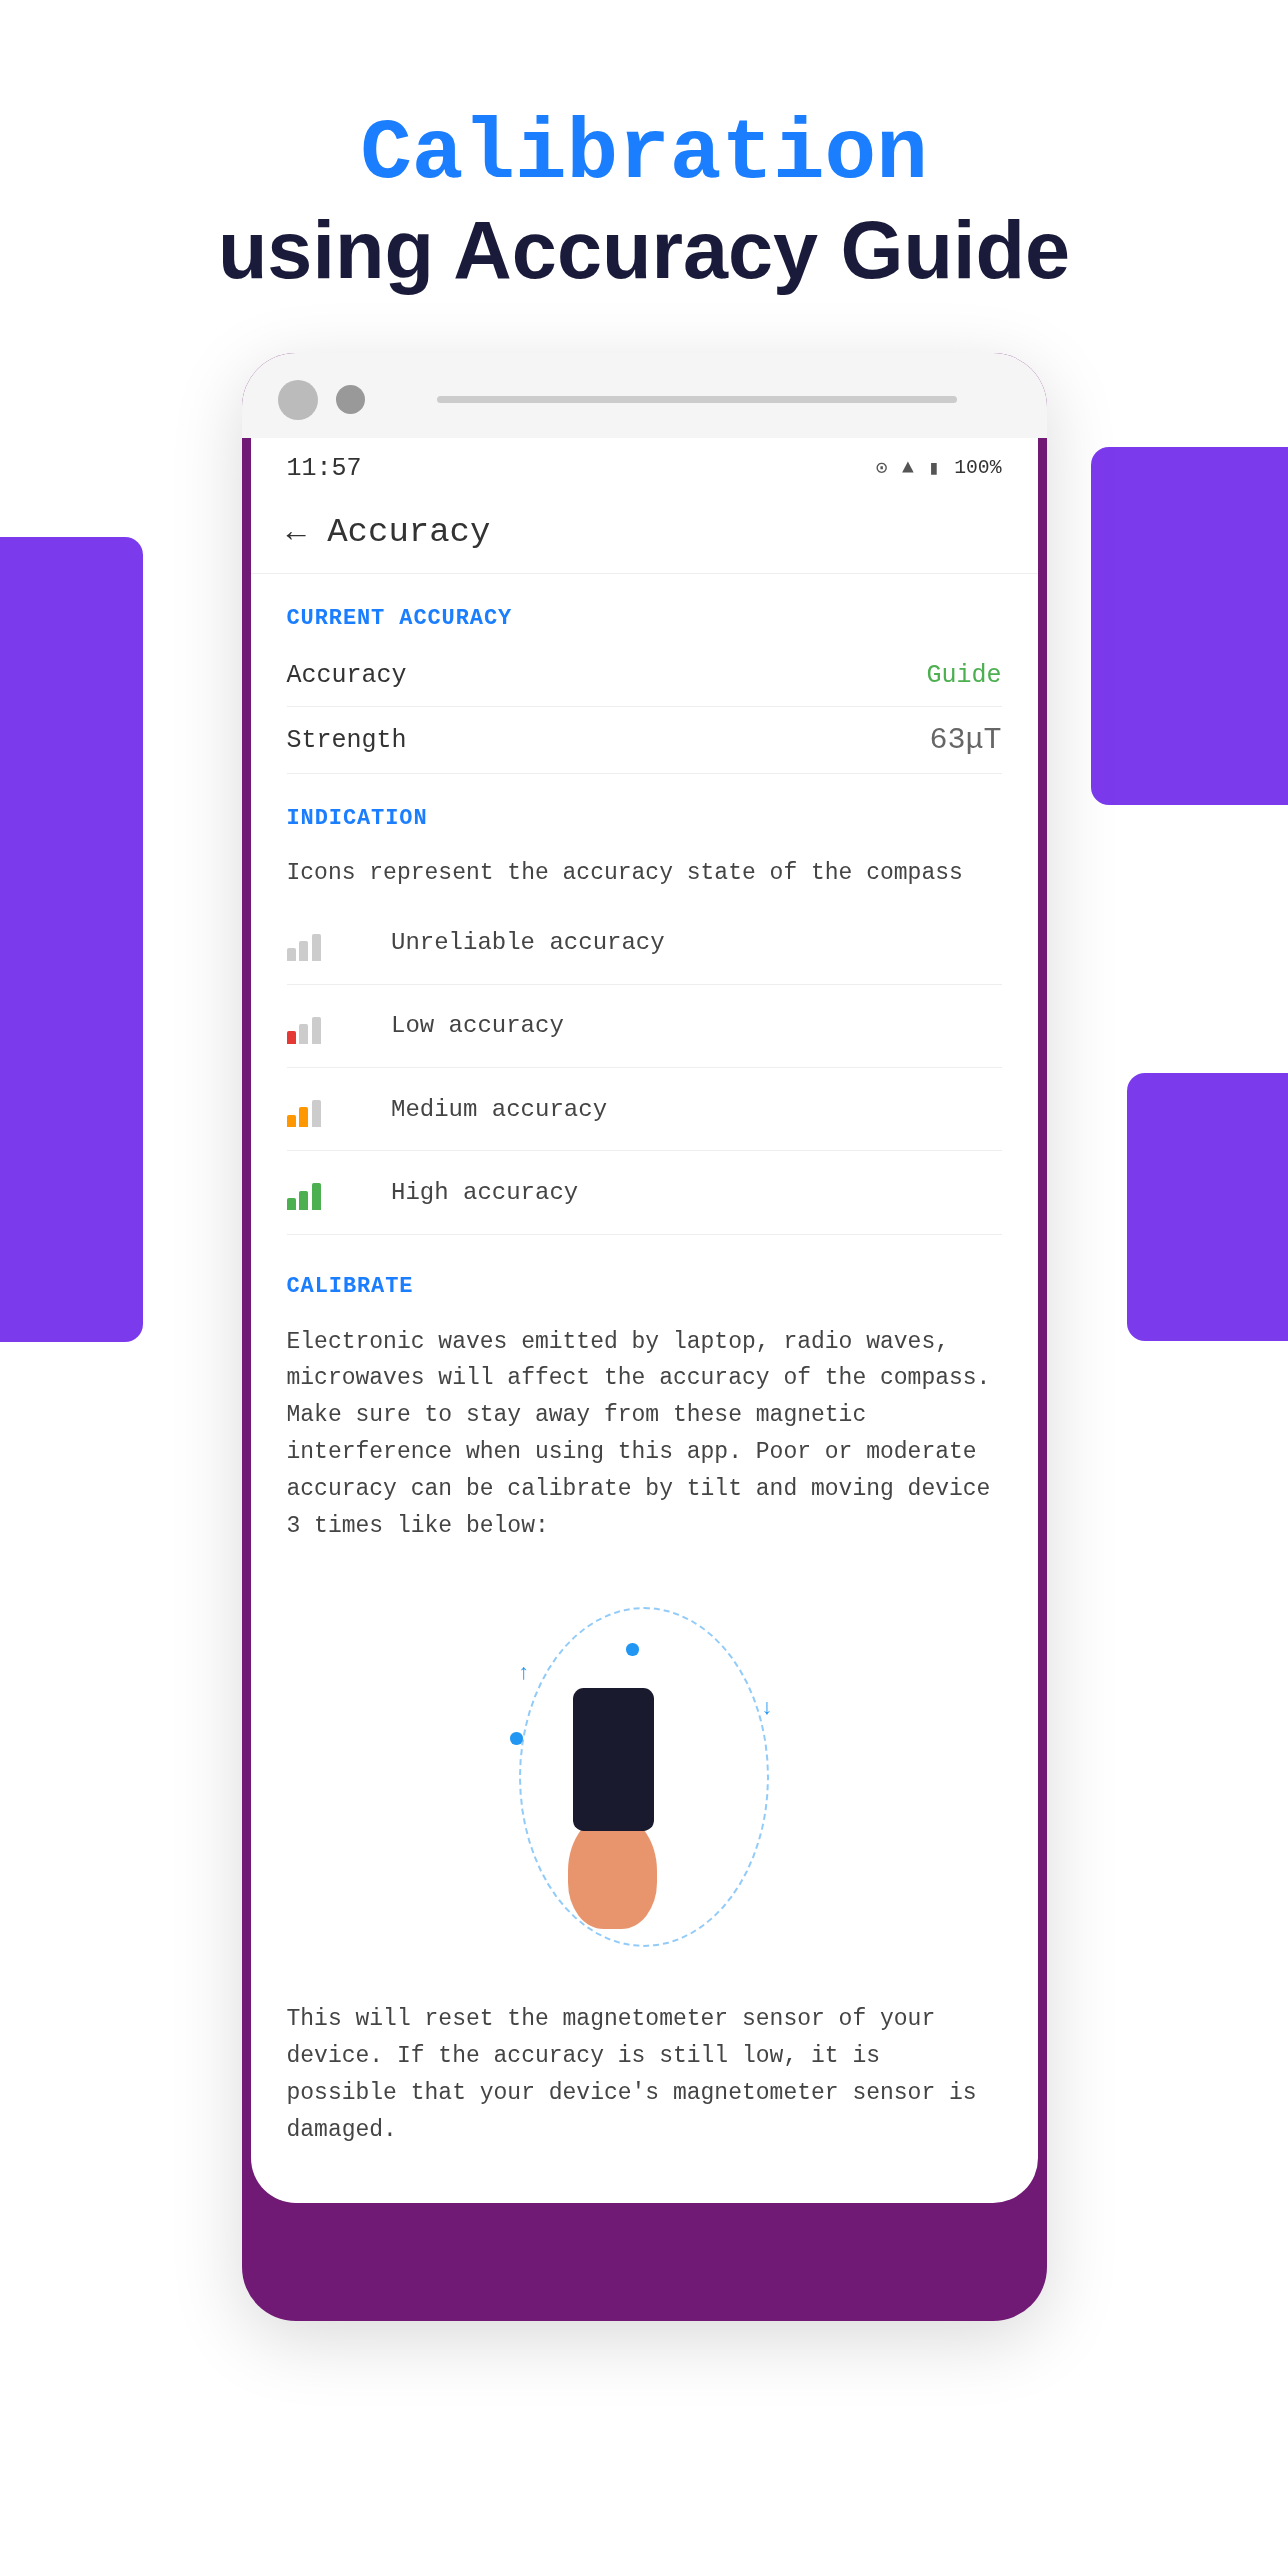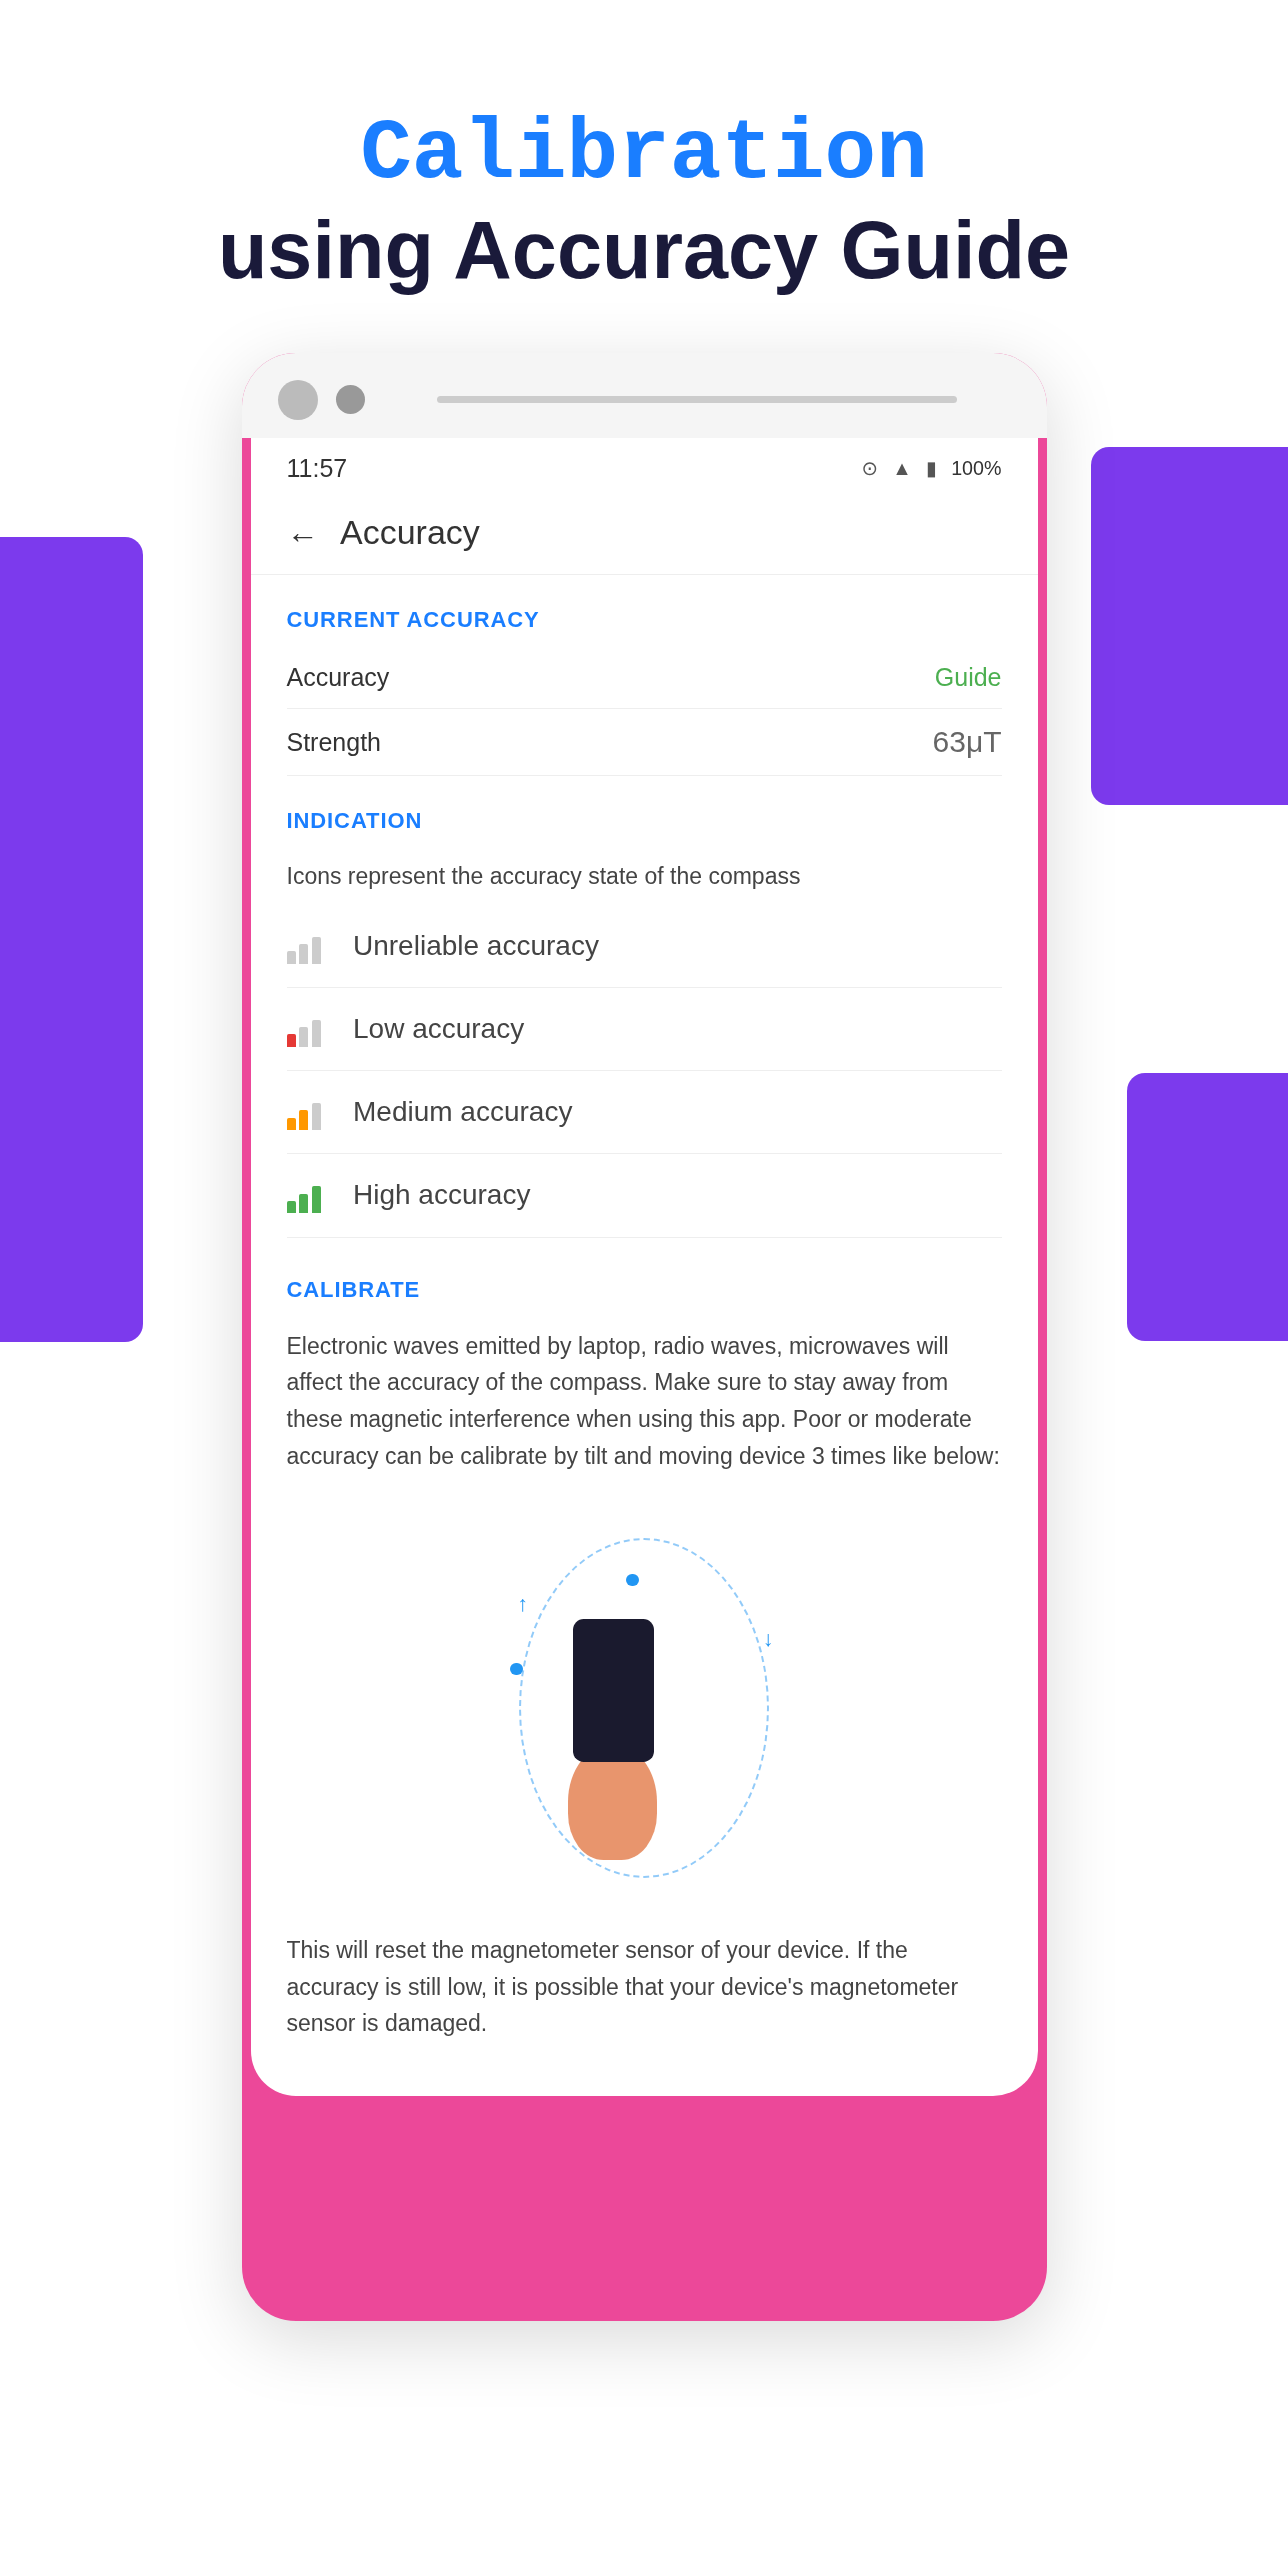--- a/index.html
+++ b/index.html
@@ -74,27 +74,28 @@
     
     .phone-wrapper {
       position: relative;
       z-index: 2;
       display: flex;
       justify-content: center;
       padding: 0 72px;
     }
 
     .phone-mockup {
-      background: #ec4899;
+      background: #701a75;
       border-radius: 54px;
       width: 805px;
       min-height: 1968px;
       box-shadow: 0 18px 72px rgba(0,0,0,0.15);
       overflow: hidden;
       position: relative;
+      font-family: Liberation Mono, monospace;
     }
 
     
     .phone-top-bar {
       background: #f5f5f5;
       padding: 27px 36px 18px;
       display: flex;
       align-items: center;
       gap: 18px;
     }
@@ -264,22 +265,23 @@
     .bar-medium-1 { height: 12.5px; background: #ff9800; }
     .bar-medium-2 { height: 19.7px; background: #ff9800; }
     .bar-medium-3 { height: 27px; background: #ccc; }
 
     
     .bar-high-1 { height: 12.5px; background: #4caf50; }
     .bar-high-2 { height: 19.7px; background: #4caf50; }
     .bar-high-3 { height: 27px; background: #4caf50; }
 
     .accuracy-label {
-      font-size: 28px;
+      font-size: 24px;
       color: #444;
+      margin-left: 38px;
     }
 
     .divider {
       height: 0.9px;
       background: #eee;
       margin: 7.2px 0;
     }
 
     
     .calibrate-description {

